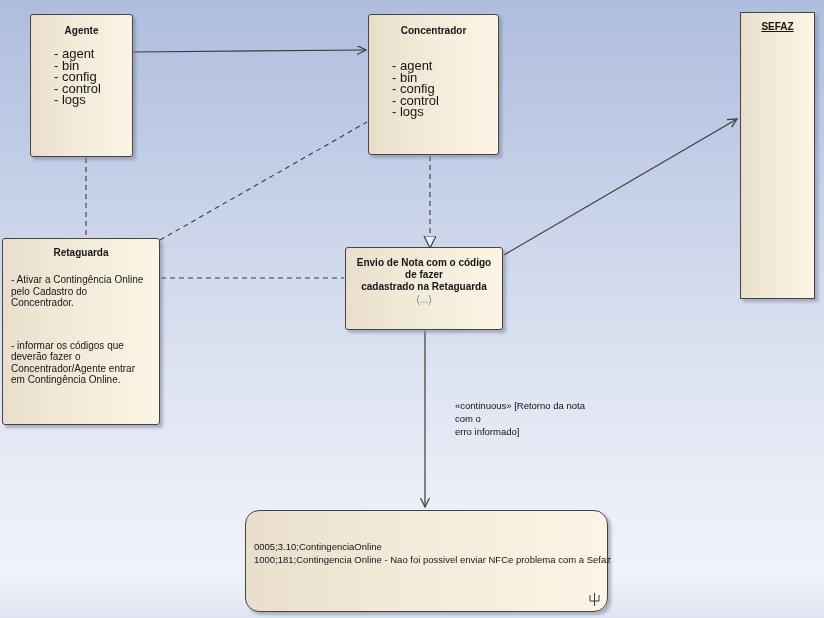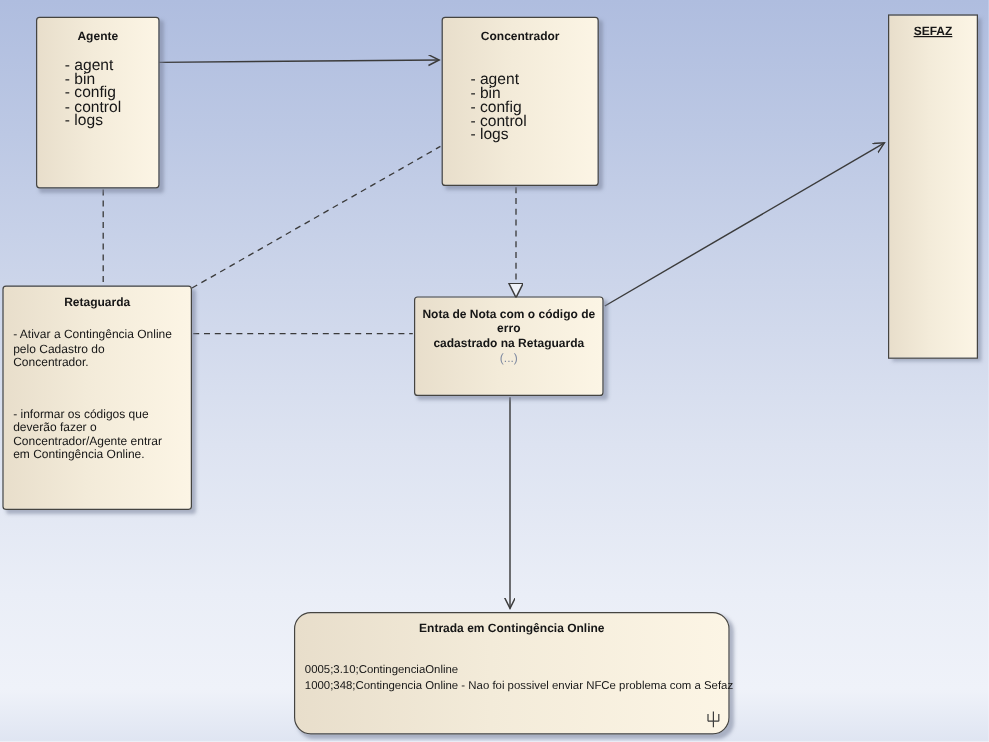--- a/index.html
+++ b/index.html
@@ -111,36 +111,37 @@
 deverão fazer o
 Concentrador/Agente entrar
 em Contingência Online.</div>
   </div>
 
   <div class="node" id="node-sefaz">
     <div class="title">SEFAZ</div>
   </div>
 
   <div class="node rounded" id="node-envio">
-    <div class="title" style="white-space:pre-line">Nota de Nota com o código de erro
+    <div class="title" style="white-space:pre-line">Envio de Nota com o código de fazer
 cadastrado na Retaguarda</div>
     <div class="sub">(...)</div>
   </div>
 
   <div class="node rounded" id="node-entrada">
-    <div class="title">Entrada em Contingência Online</div>
     <div class="codes">
       <div>0005;3.10;ContingenciaOnline</div>
-      <div>1000;348;Contingencia Online - Nao foi possivel enviar NFCe problema com a Sefaz</div>
+      <div>1000;181;Contingencia Online - Nao foi possivel enviar NFCe problema com a Sefaz</div>
     </div>
     <svg class="composite" viewBox="0 0 13 16">
       <g stroke="#3b3b3b" stroke-width="1" fill="none">
         <line x1="2" y1="10" x2="11" y2="10"></line>
         <line x1="2" y1="10" x2="2" y2="4"></line>
         <line x1="6.5" y1="10" x2="6.5" y2="2"></line>
         <line x1="11" y1="10" x2="11" y2="4"></line>
         <line x1="6.5" y1="10" x2="6.5" y2="15"></line>
       </g>
     </svg>
   </div>
 
+  <div id="label-continuous">«continuous» [Retorno da nota com o
+erro informado]</div>
 
 </div>
 
 </body></html>

